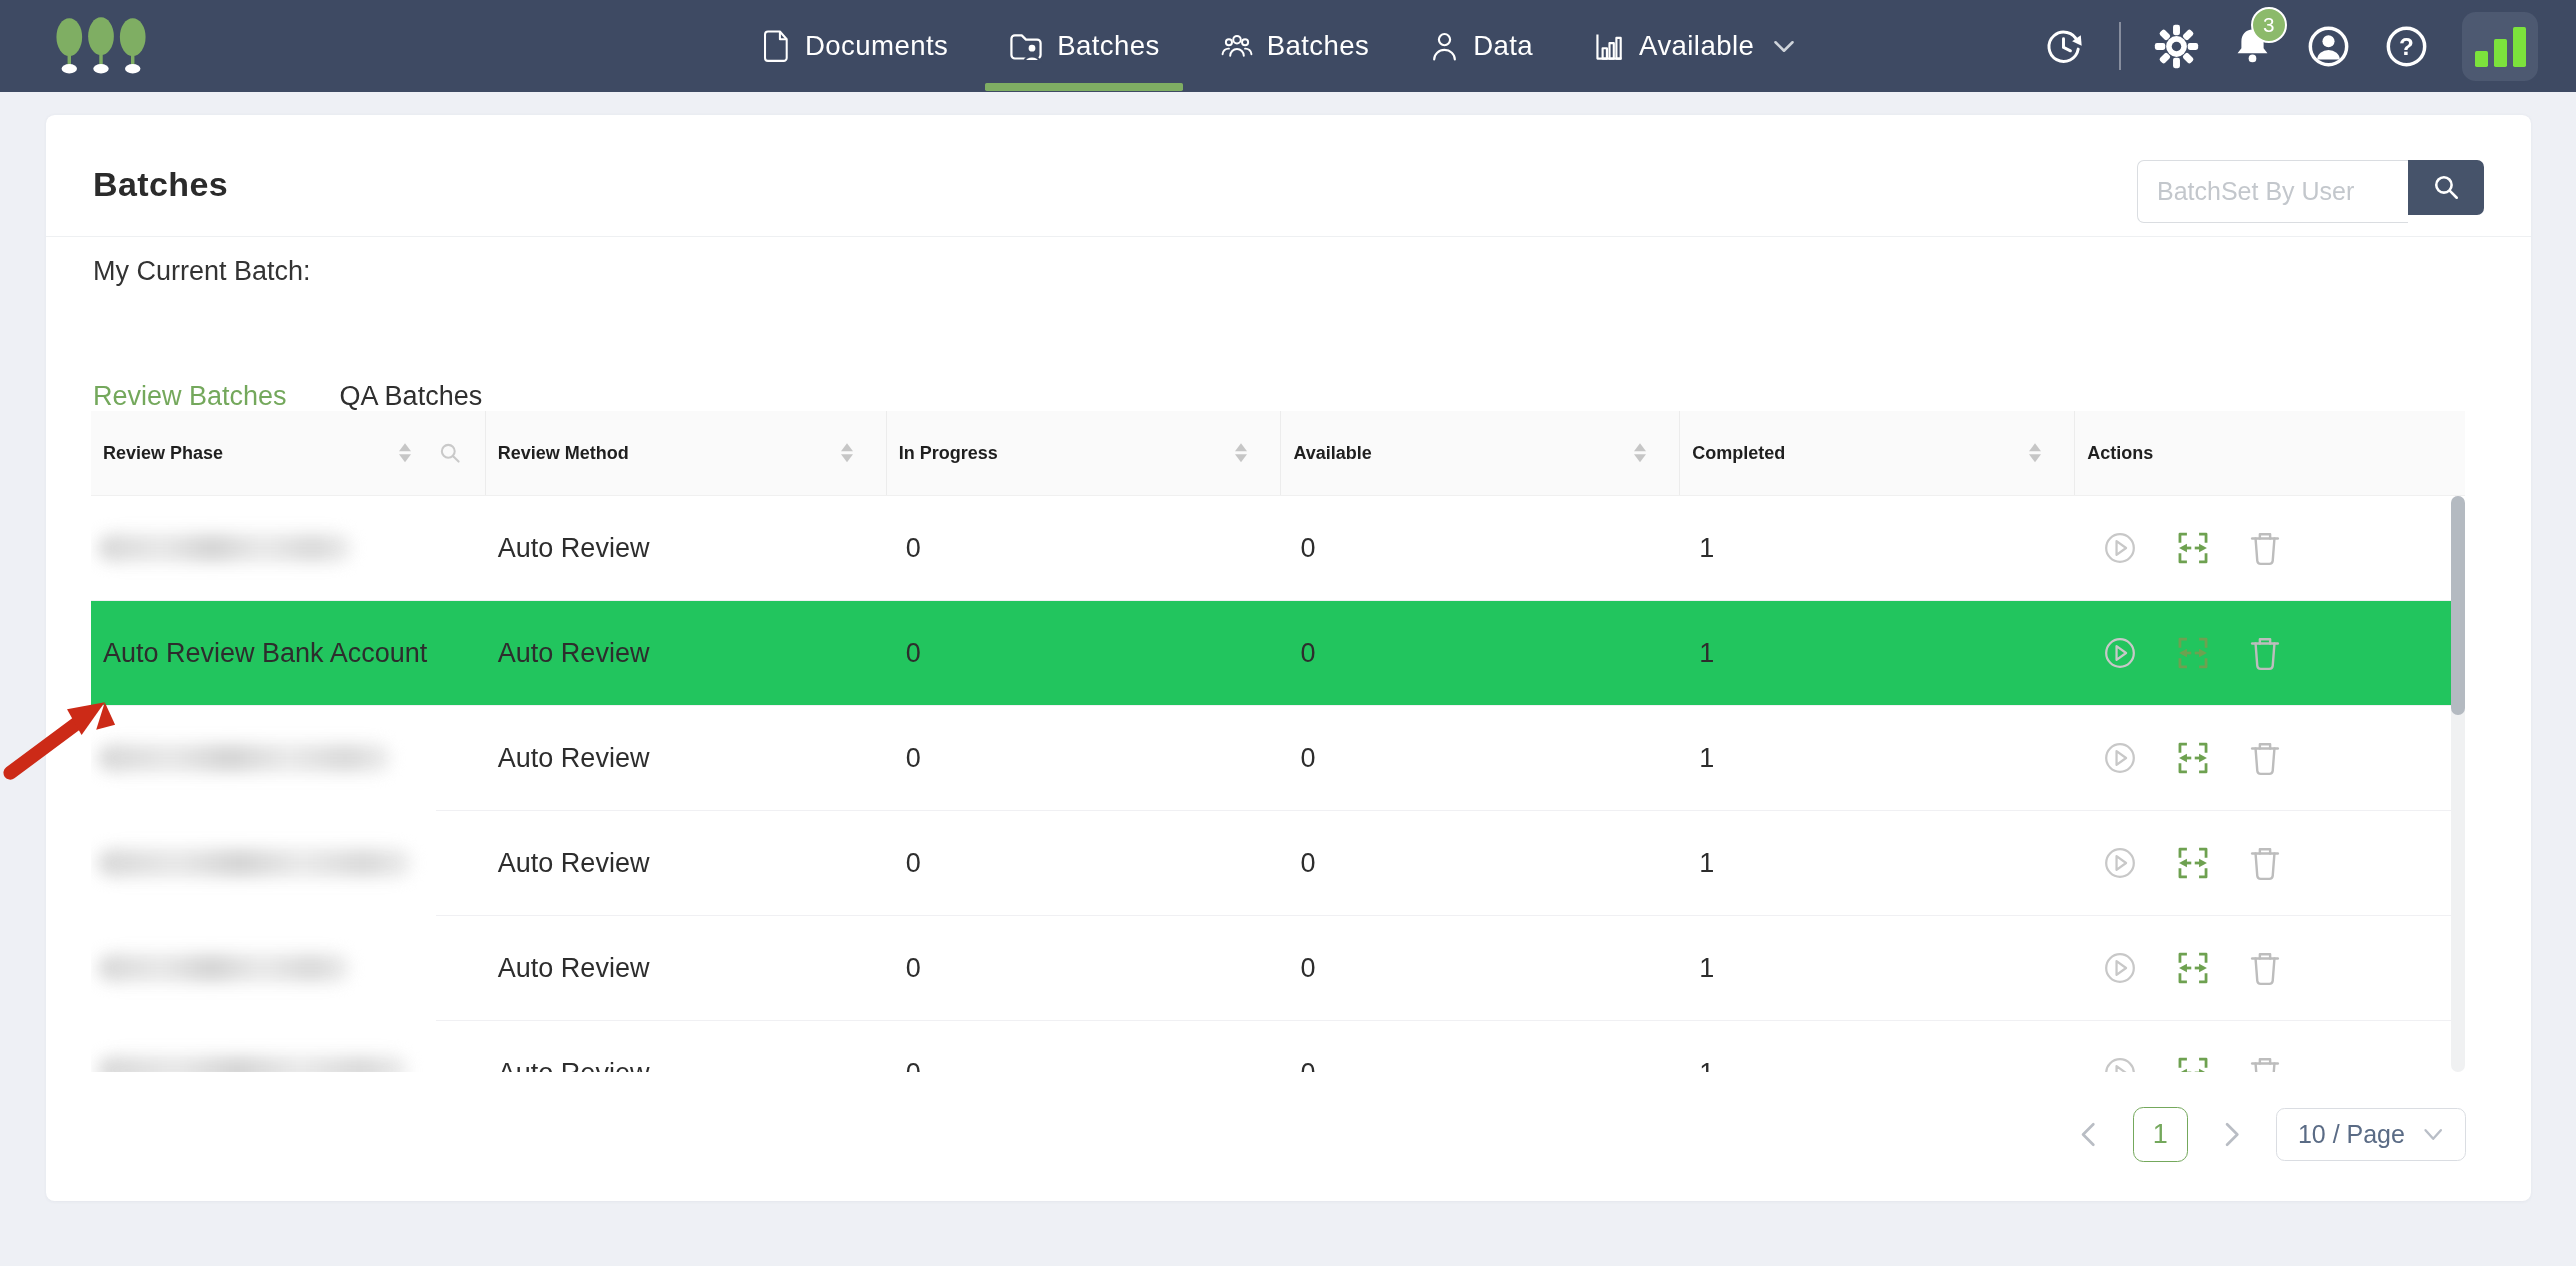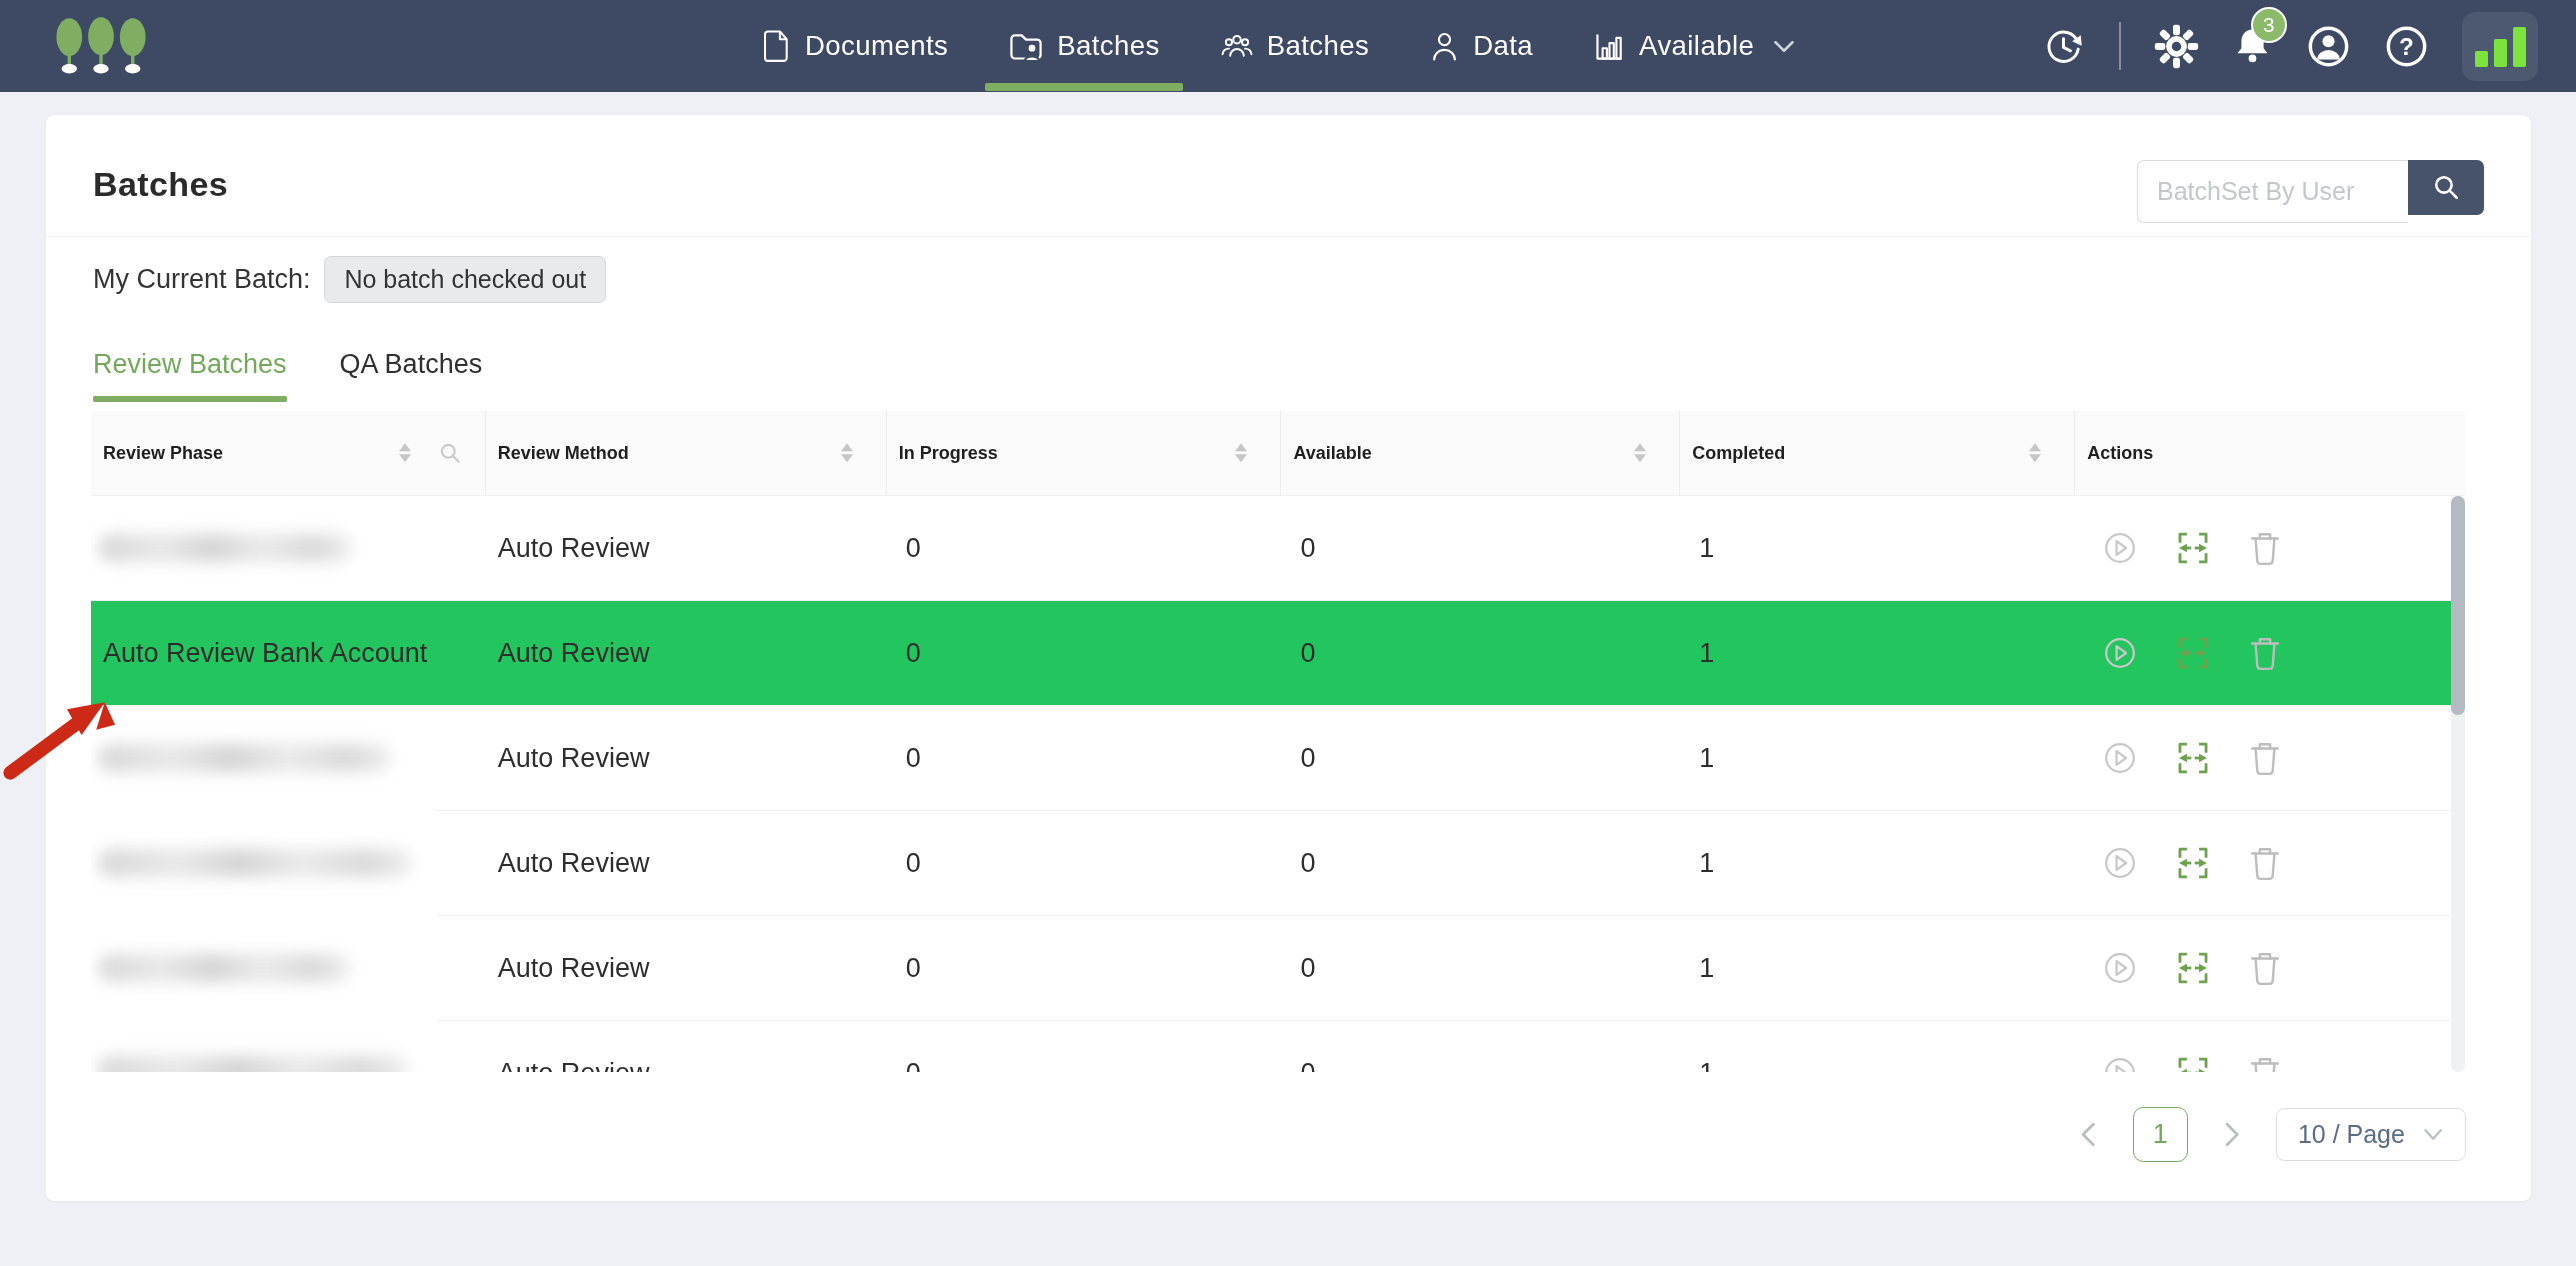--- a/index.html
+++ b/index.html
@@ -31,21 +31,21 @@
   .card { position:absolute; left:46px; top:115px; width:2485px; height:1086px; background:#fff; border-radius:8.6px; box-shadow:0 0.9px 3.4px rgba(40,50,70,.05); }
   .page-title { position:absolute; left:47px; top:50px; font-size:34px; font-weight:bold; color:#2b2b2b; letter-spacing:0.4px; }
   .search { position:absolute; right:47px; top:45px; height:55px; display:flex; }
   .search input { width:271px; height:63px; border:1.7px solid #dadde1; border-right:none; border-radius:6.9px 0 0 6.9px; font-size:25px; padding:8px 19px; color:#555; outline:none; font-family:"Liberation Sans",sans-serif; }
   .search input::placeholder { color:#c3c7cc; }
   .search-btn { width:76px; height:55px; background:#46536a; border:none; border-radius:0 6.9px 6.9px 0; display:flex; align-items:center; justify-content:center; cursor:pointer; }
   .hr1 { position:absolute; left:0; top:121px; width:100%; border-top:1.7px solid #eef0f2; }
   .curbatch { position:absolute; left:47px; top:141px; display:flex; align-items:center; gap:13.8px; font-size:27px; color:#333; }
   .curbatch-badge { background:#e9eaeb; border:1.7px solid #d6d7d9; border-radius:6.9px; padding:7.8px 19px; font-size:25px; color:#333; }
   .tabs { position:absolute; left:47px; top:234px; display:flex; gap:53px; font-size:27px; }
-  .tab { position:relative; padding-bottom:22px; cursor:pointer; color:#2f2f2f; }
+  .tab { position:relative; padding-bottom:22px; cursor:pointer; color:#2f2f2f;margin-top:32px; }
   .tab.active { color:#74a85c; }
   .tab.active::after { content:""; position:absolute; left:0; right:0; bottom:0; height:6px; background:#7fae63; border-radius:1.7px; }
 
   
   .table { position:absolute; left:45px; top:296px; width:2374px; }
   .thead { display:flex; height:85px; background:#fafafa; border-bottom:1.7px solid #f0f0f0; }
   .th { position:relative; display:flex; align-items:center; padding-left:12px; font-size:18px; font-weight:bold; color:#1f1f1f; border-right:1.7px solid #ececec; }
   .th:last-child { border-right:none; }
   .c1{width:395px;} .c2{width:401px;} .c3{width:395px;} .c4{width:399px;} .c5{width:395px;} .c6{width:390px;}
   .sorter { position:absolute; right:33px; top:50%; transform:translateY(-50%); display:flex; flex-direction:column; gap:3.4px; cursor:pointer; }
@@ -208,21 +208,20 @@
         <circle cx="14" cy="14" r="9"></circle>
         <line x1="21" y1="21" x2="29" y2="29"></line>
       </svg>
     </button>
   </div>
 
   <div class="hr1"></div>
 
   <div class="curbatch">
     <span>My Current Batch:</span>
-    <span class="curbatch-badge">No batch checked out</span>
   </div>
 
   <div class="tabs">
     <div class="tab active">Review Batches</div>
     <div class="tab">QA Batches</div>
   </div>
 
   <div class="table">
     <div class="thead">
       <div class="th c1">

